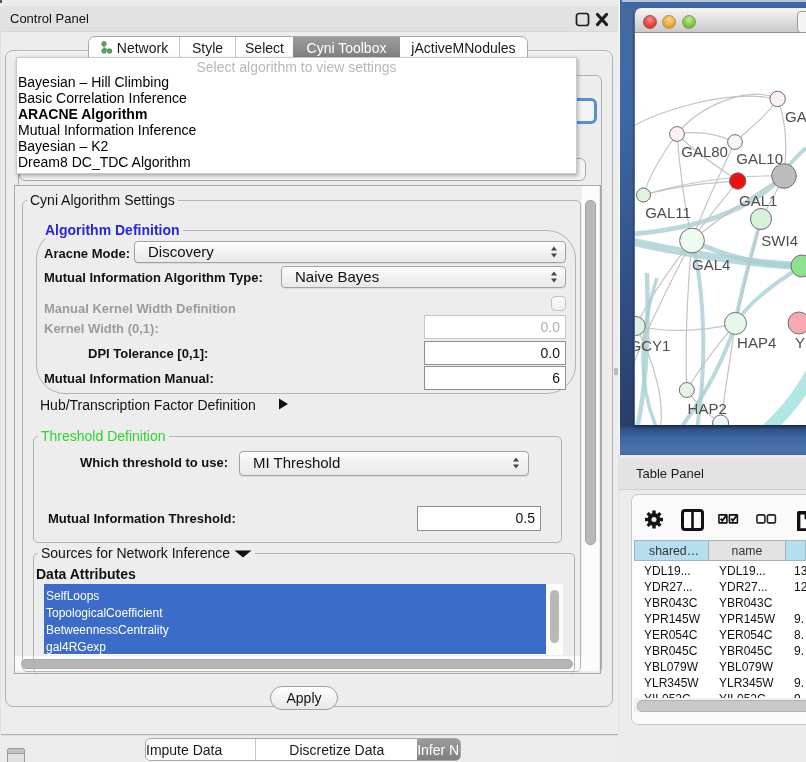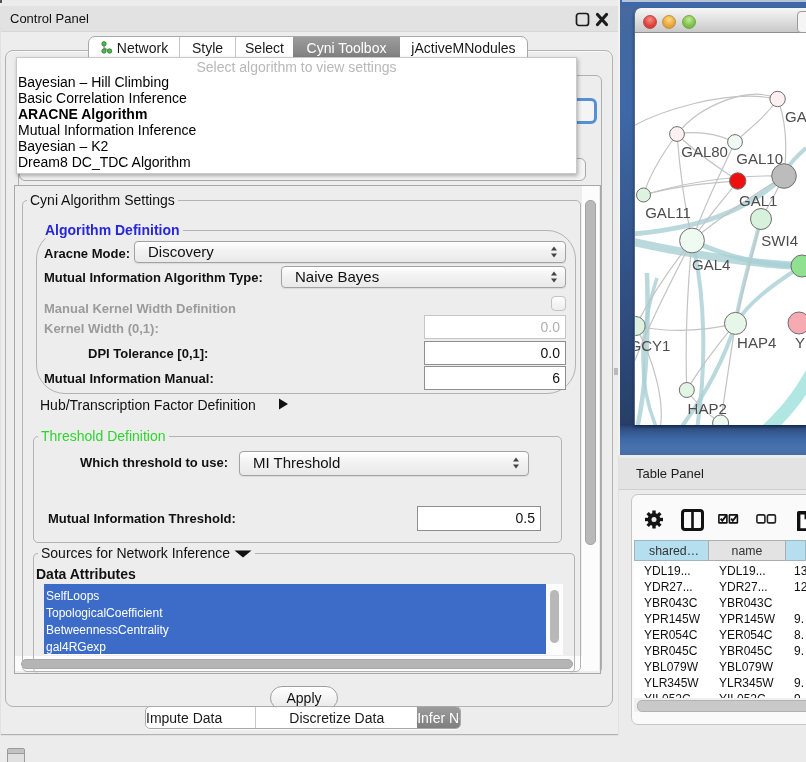--- a/index.html
+++ b/index.html
@@ -135,21 +135,21 @@
   <div class="lbl" style="left:36px;top:566px;font-size:14px;">Data Attributes</div>
 
   <div class="abs" style="left:44px;top:584px;width:519px;height:71px;background:#fdfdfd;overflow:hidden;">
     <div style="position:absolute;left:0;top:0;width:502px;height:70px;background:#3c6cc8;"></div>
     <div style="position:absolute;left:2px;top:4px;font-size:12px;color:#fff;line-height:17px;">SelfLoops<br>TopologicalCoefficient<br>BetweennessCentrality<br>gal4RGexp</div>
     <div style="position:absolute;left:505.5px;top:5.5px;width:9px;height:53px;background:#b8b8b8;border-radius:5px;"></div>
   </div>
 
   <div class="abs" style="left:270px;top:678px;width:66px;height:22px;border:1px solid #9f9f9f;border-radius:12px;background:linear-gradient(#ffffff,#e8e8e8);font-size:14px;color:#111;text-align:center;line-height:22px;margin-top:8px;">Apply</div>
 
-  <div class="seg" style="left:145px;top:706px;width:314px;height:21px;gap:33px;">
+  <div class="seg" style="left:145px;top:738px;width:314px;height:21px;gap:33px;">
     <div style="width:95px">Impute Data</div>
       <div class="sep"></div>
     <div style="width:120px">Discretize Data</div>
     <div class="sel" style="flex:1">Infer Network</div>
   </div>
 
   <div class="abs" style="left:614px;top:368px;width:5px;height:7px;background:#b9b9b9;"></div>
 
   <div class="abs" style="left:7px;top:748px;width:16px;height:14px;border:1px solid #9a9a9a;border-radius:2px;background:#e0e0e0;">
     <div style="height:4px;background:#c2c2c2;border-bottom:1px solid #9a9a9a;"></div>

